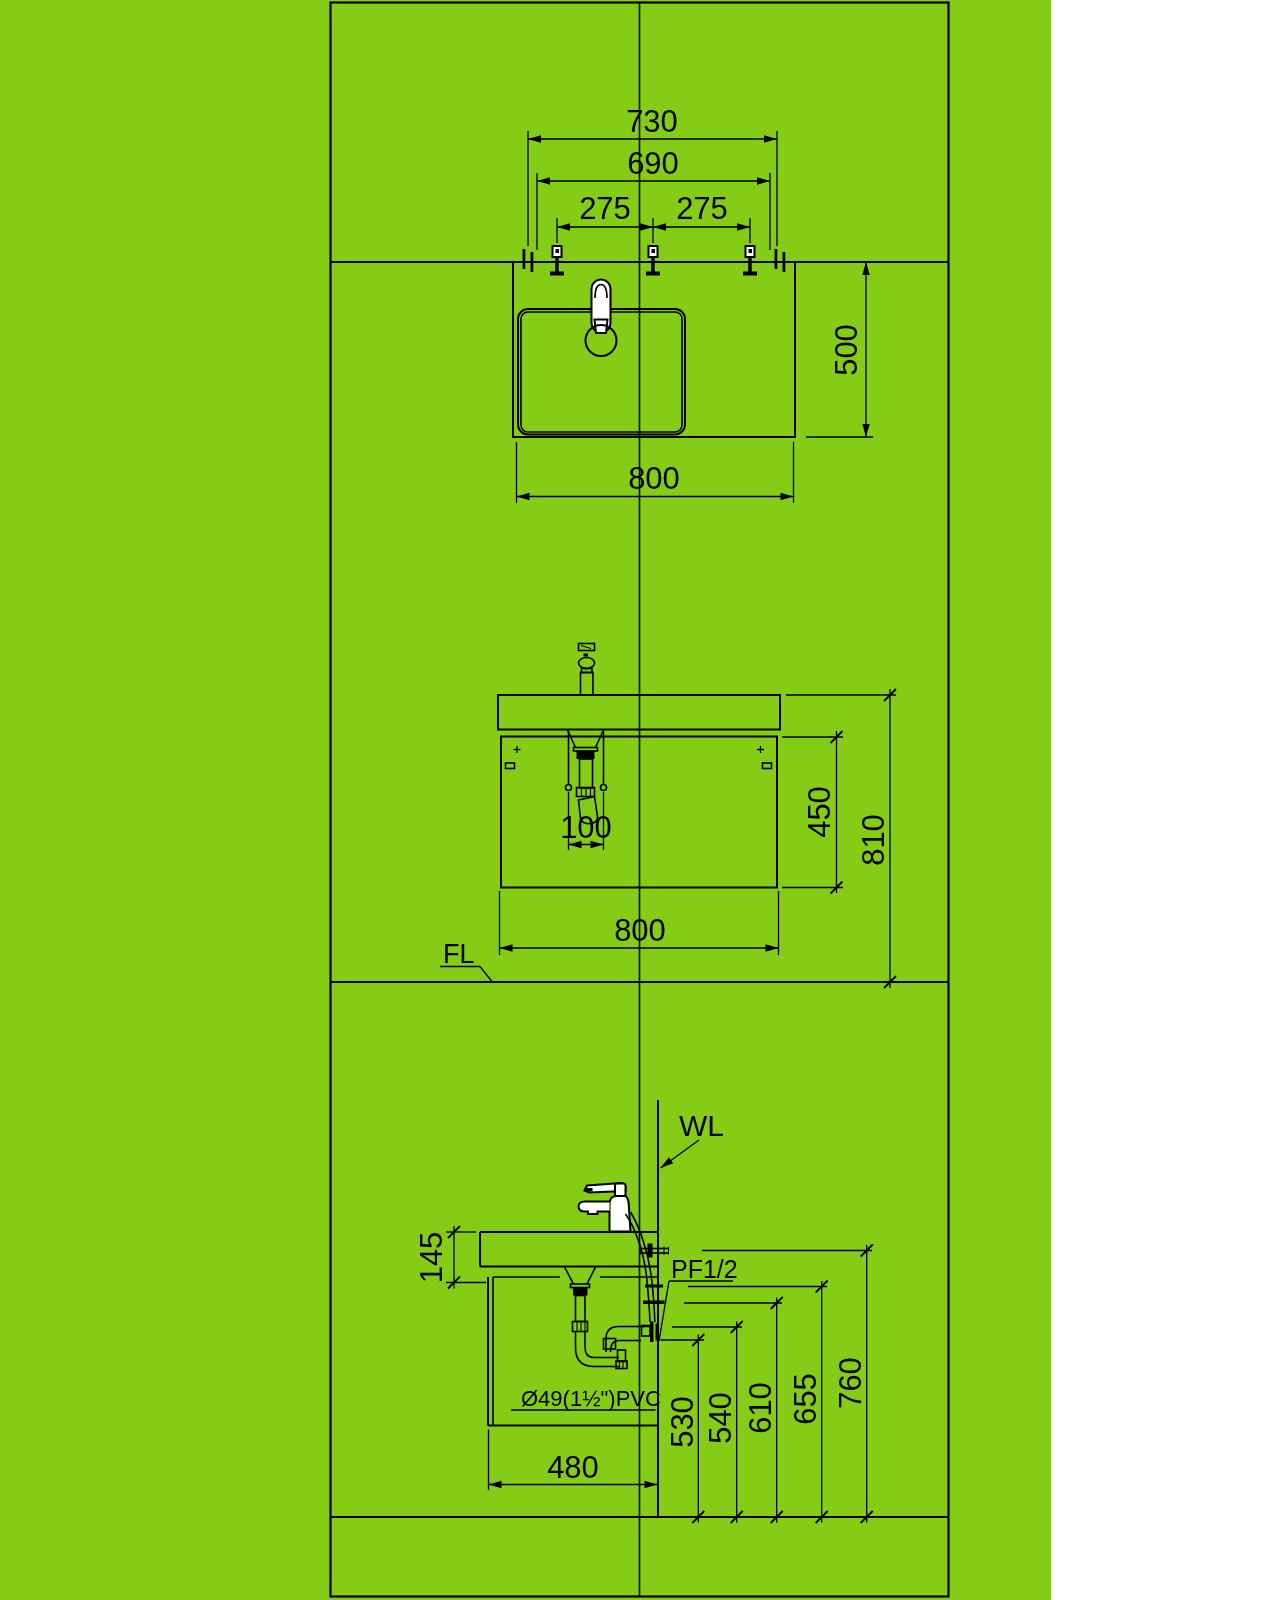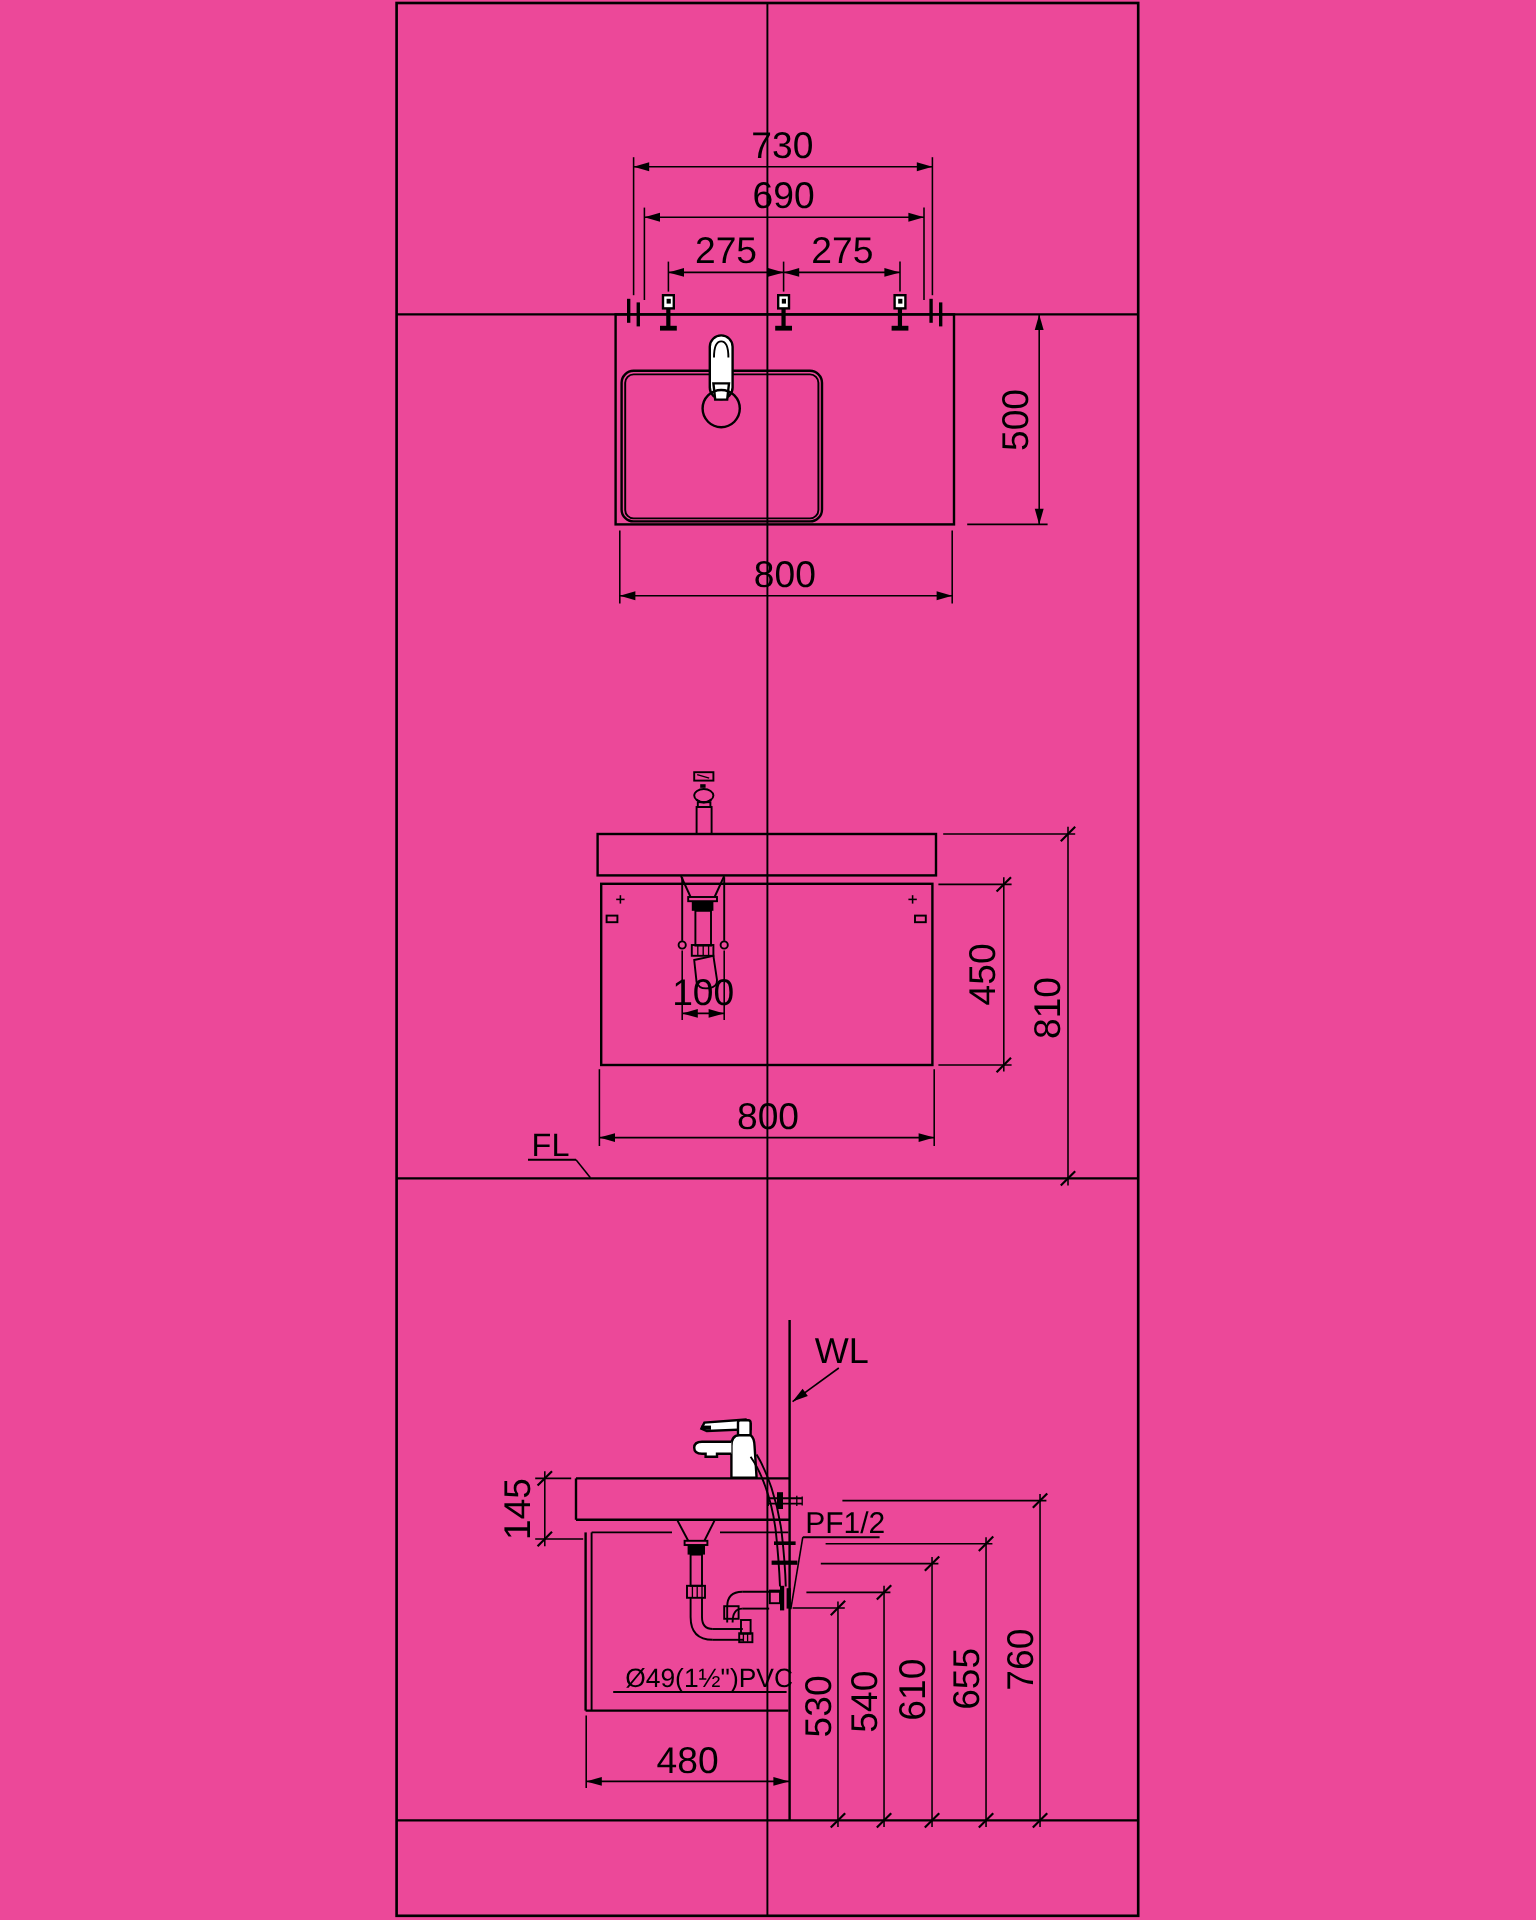--- a/index.html
+++ b/index.html
@@ -1,16 +1,16 @@
 <!DOCTYPE html>
 <html><head>
 <meta charset="utf-8">
 <style>
   html,body{margin:0;padding:0;background:#ffffff;}
-  .sheet{position:relative;width:1280px;height:1600px;background:#ec4899;overflow:hidden;}
+  .sheet{position:relative;width:1051px;height:1600px;background:#84cc16;overflow:hidden;}
   svg{display:block;}
   svg text{font-family:"Liberation Sans", sans-serif;fill:#000000;}
   .dimtxt{font-size:31px;}
   .lbl-fl{font-size:27px;}
   .lbl-wl{font-size:30px;}
   .lbl-pf{font-size:25px;}
   .lbl-pvc{font-size:22px;}
   .obj{stroke:#000;stroke-width:2;fill:none;}
   .obj-thin{stroke:#000;stroke-width:1.6;fill:none;}
   .dim{stroke:#000;stroke-width:1.3;fill:none;}

